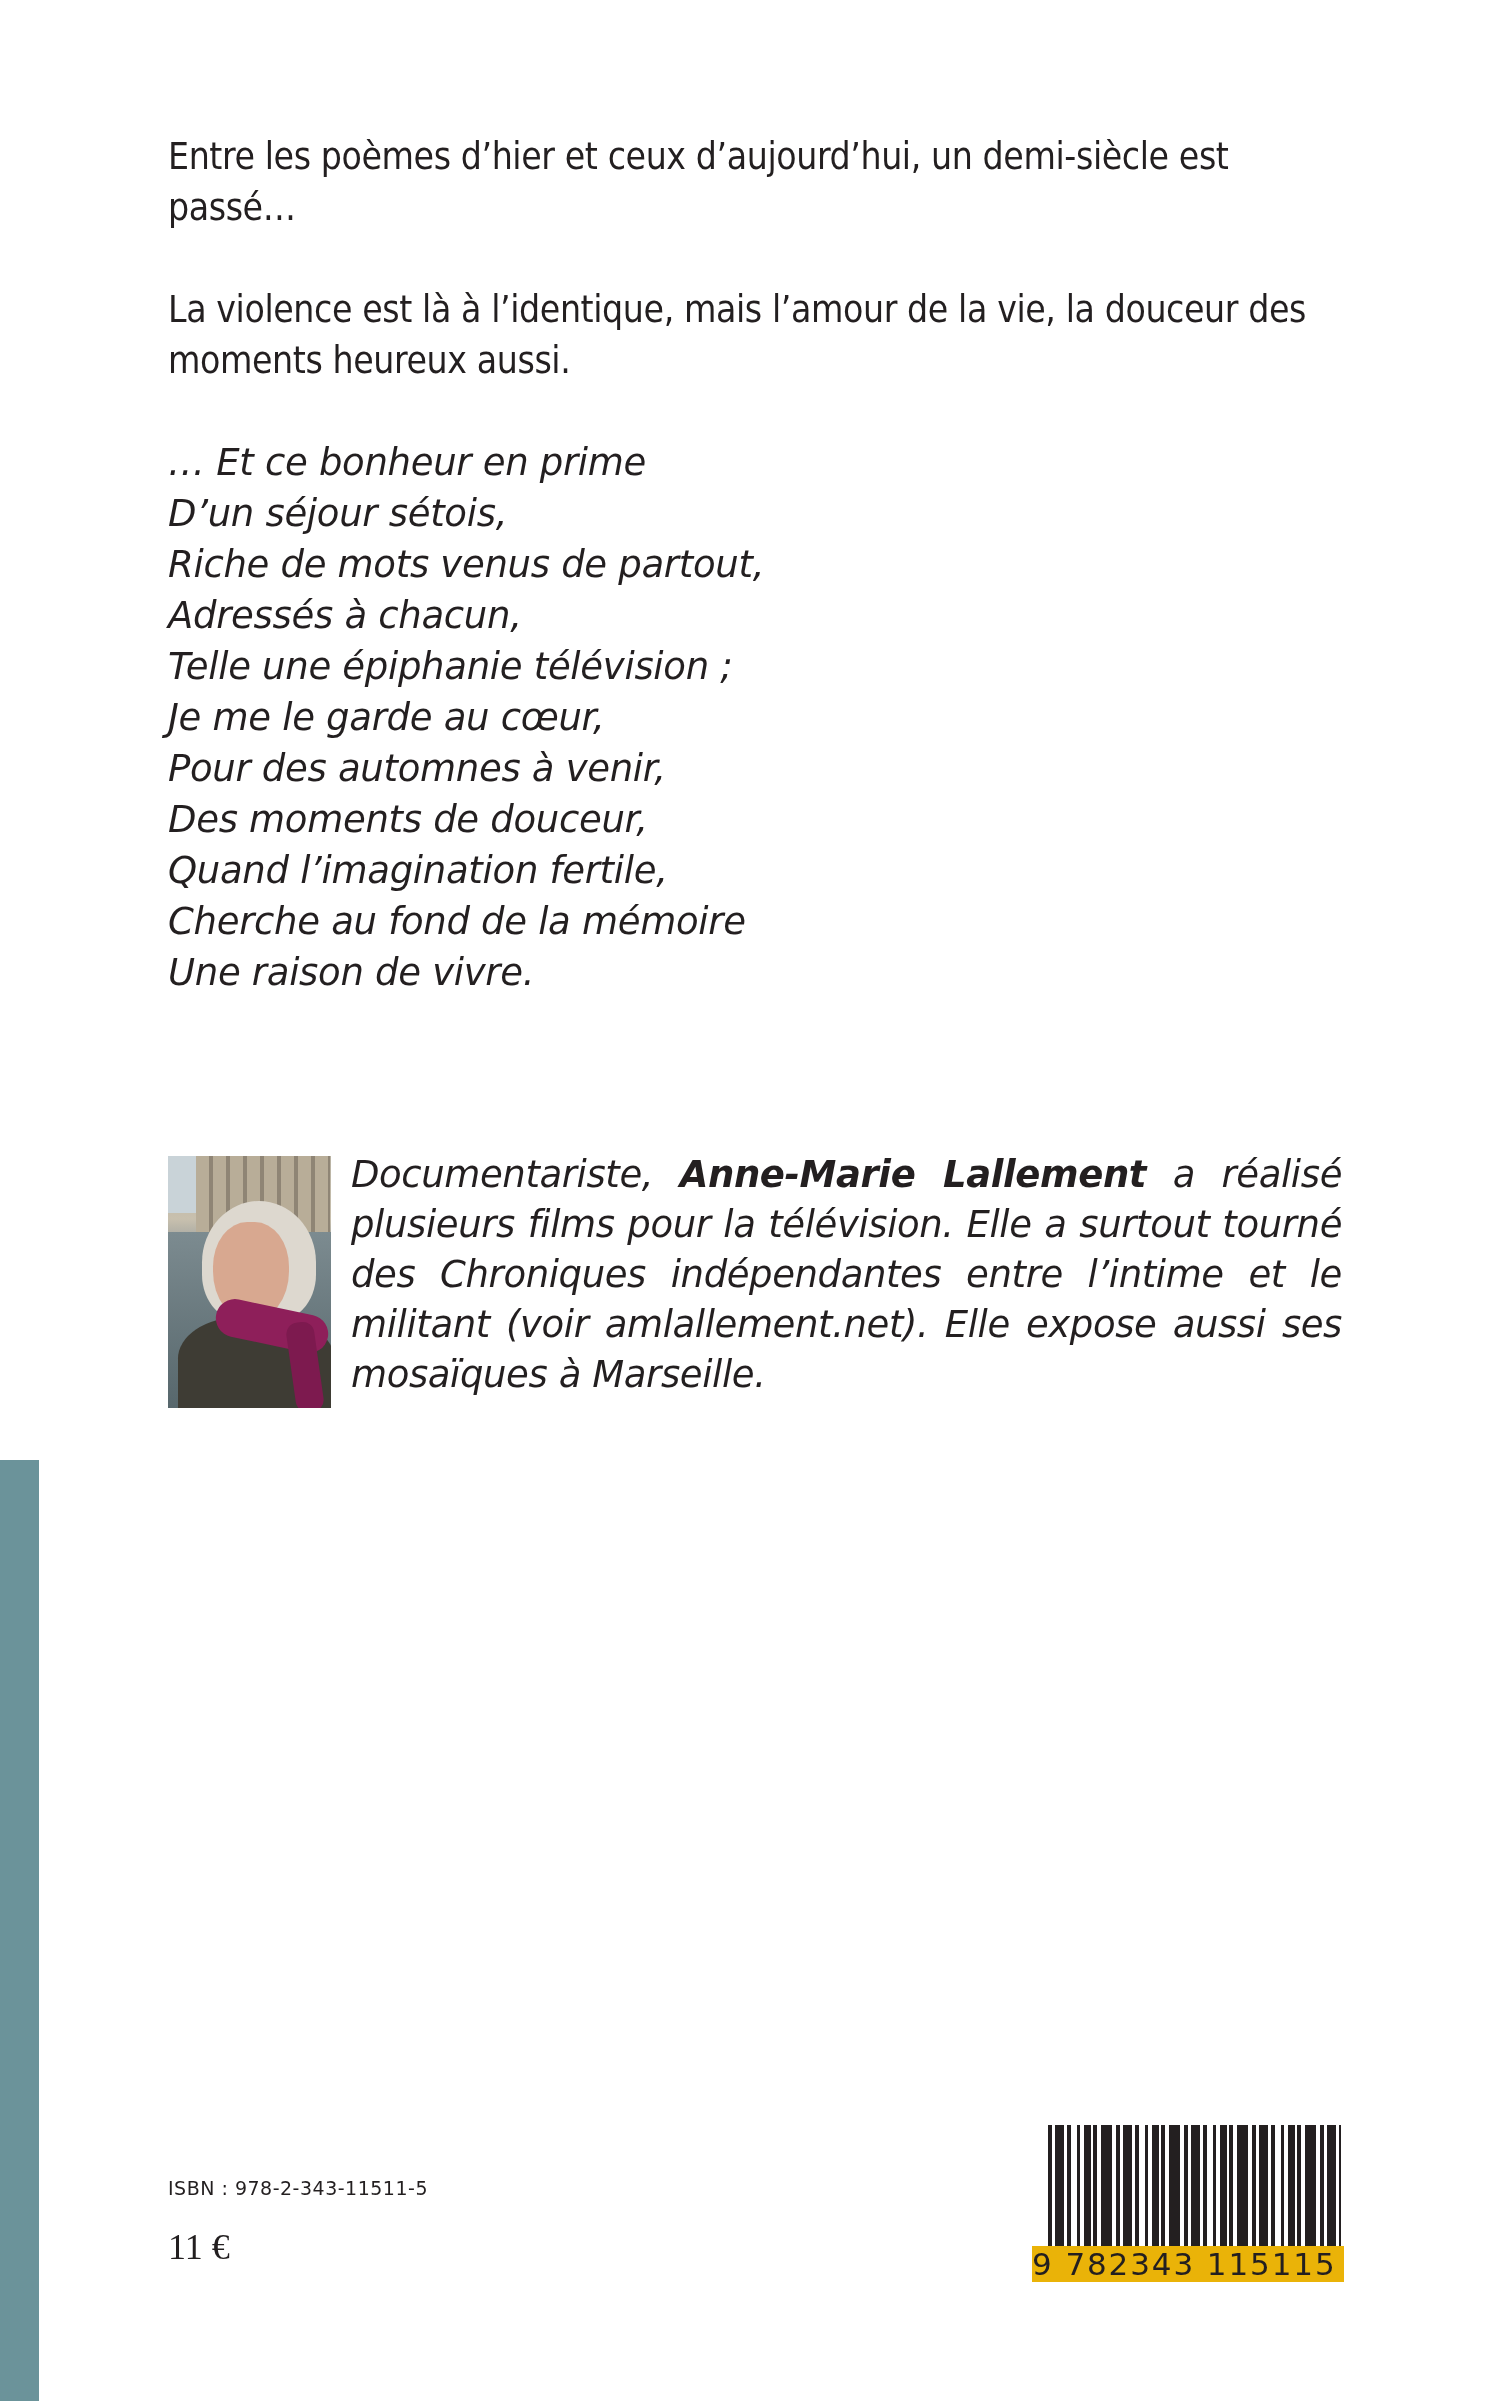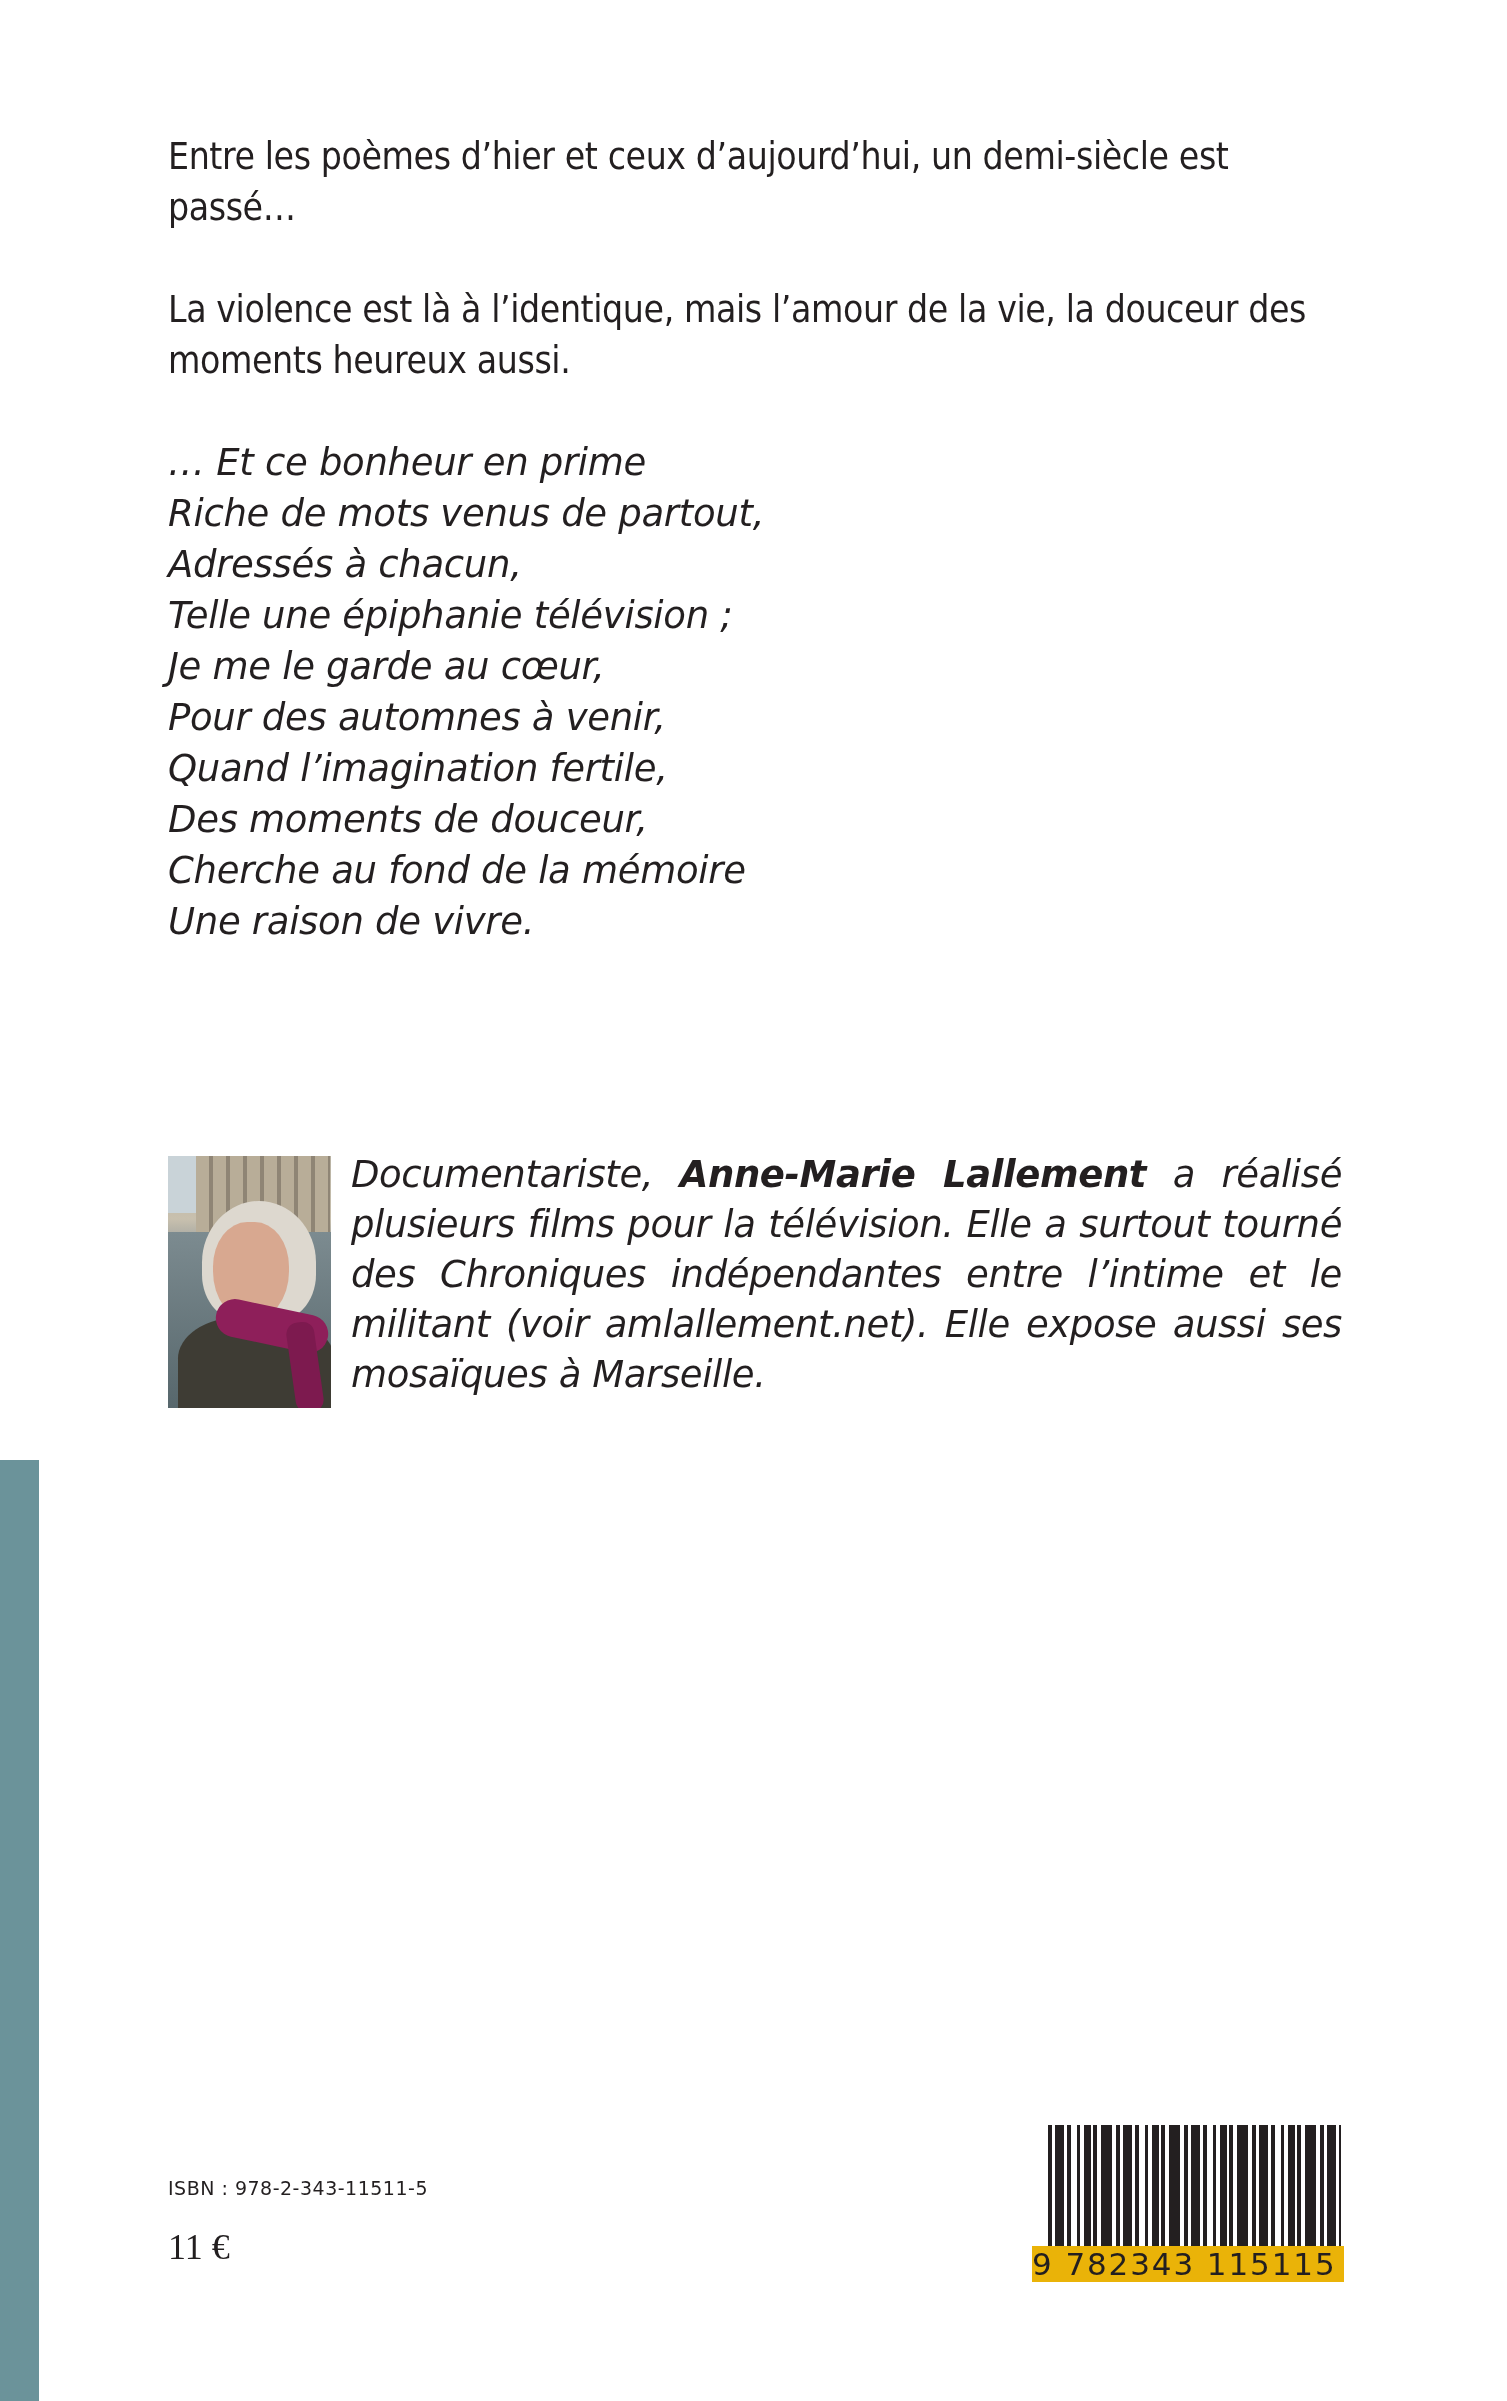--- a/index.html
+++ b/index.html
@@ -166,27 +166,28 @@
 
 <div class="spine-strip"></div>
 
 <div class="content">
   <div class="intro">
     <p>Entre les poèmes d’hier et ceux d’aujourd’hui, un demi-siècle est passé…</p>
     <p>La violence est là à l’identique, mais l’amour de la vie, la douceur des moments heureux aussi.</p>
   </div>
   <div class="poem">
     <div>… Et ce bonheur en prime</div>
+    <div>D’un séjour sétois,</div>
     <div>Riche de mots venus de partout,</div>
     <div>Adressés à chacun,</div>
     <div>Telle une épiphanie télévision ;</div>
     <div>Je me le garde au cœur,</div>
     <div>Pour des automnes à venir,</div>
+    <div>Des moments de douceur,</div>
     <div>Quand l’imagination fertile,</div>
-    <div>Des moments de douceur,</div>
     <div>Cherche au fond de la mémoire</div>
     <div>Une raison de vivre.</div>
   </div>
 </div>
 
 <div class="bio">
   <div class="photo" title="Author portrait: woman with white hair and magenta scarf by a river">
     <div class="sky"></div>
     <div class="building"></div>
     <div class="water"></div>

